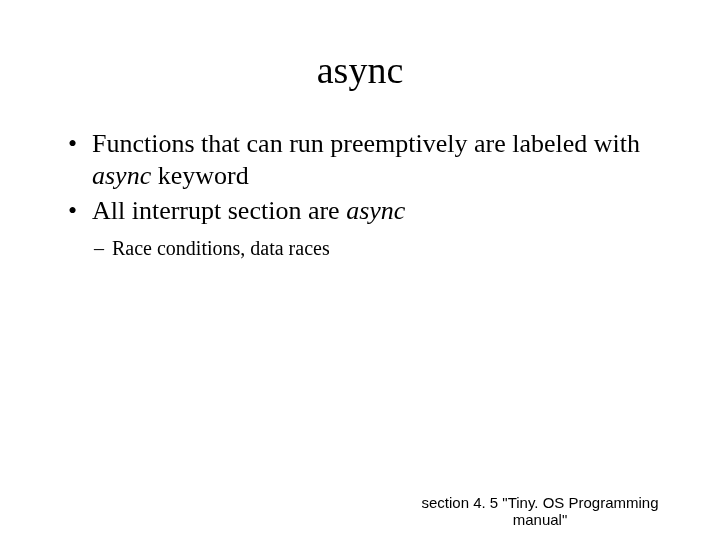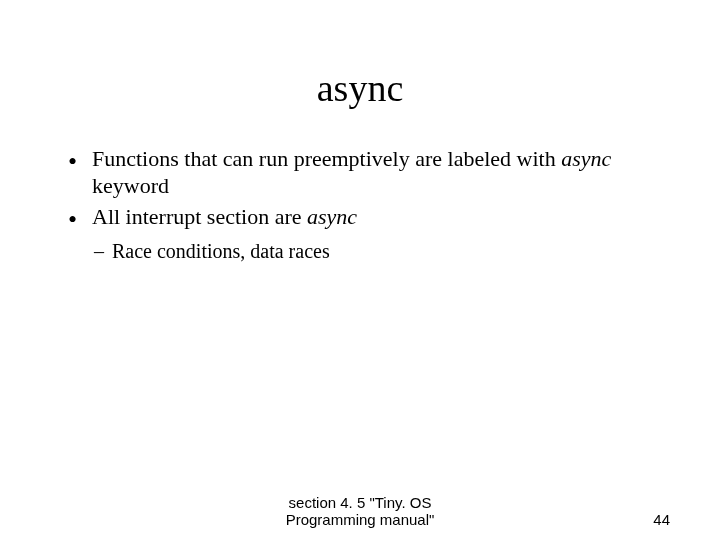--- a/index.html
+++ b/index.html
@@ -8,36 +8,36 @@
     height: 540px;
     background: #ffffff;
     font-family: "Times New Roman", Times, serif;
     color: #000;
     position: relative;
     overflow: hidden;
   }
   .slide {
     width: 100%;
     height: 100%;
-    padding: 58px 50px 0 50px;
+    padding: 40px 50px 0 50px;
     position: relative;
   }
   .title {
     text-align: center;
     font-size: 38px;
     font-weight: normal;
     margin-bottom: 36px;
     margin-top: 8px;
   }
   ul.bullets {
     list-style: none;
     padding-left: 18px;
   }
   ul.bullets > li {
-    font-size: 22px;
+    font-size: 26px;
     line-height: 1.22;
     margin-bottom: 4px;
     position: relative;
     padding-left: 24px;
   }
   ul.bullets > li::before {
     content: "•";
     position: absolute;
     left: 0;
     top: 0;
@@ -96,15 +96,14 @@
     <li><span>All interrupt section are </span><span class="italic">async</span></li>
   </ul>
 
   <ul class="sub">
     <li>Race conditions, data races</li>
   </ul>
 
   <div class="footer">
     <div class="footer-left"></div>
     <div class="footer-center">section 4. 5 "Tiny. OS Programming manual"</div>
-    <div class="footer-right">44</div>
   </div>
 </div>
 
 </body></html>

